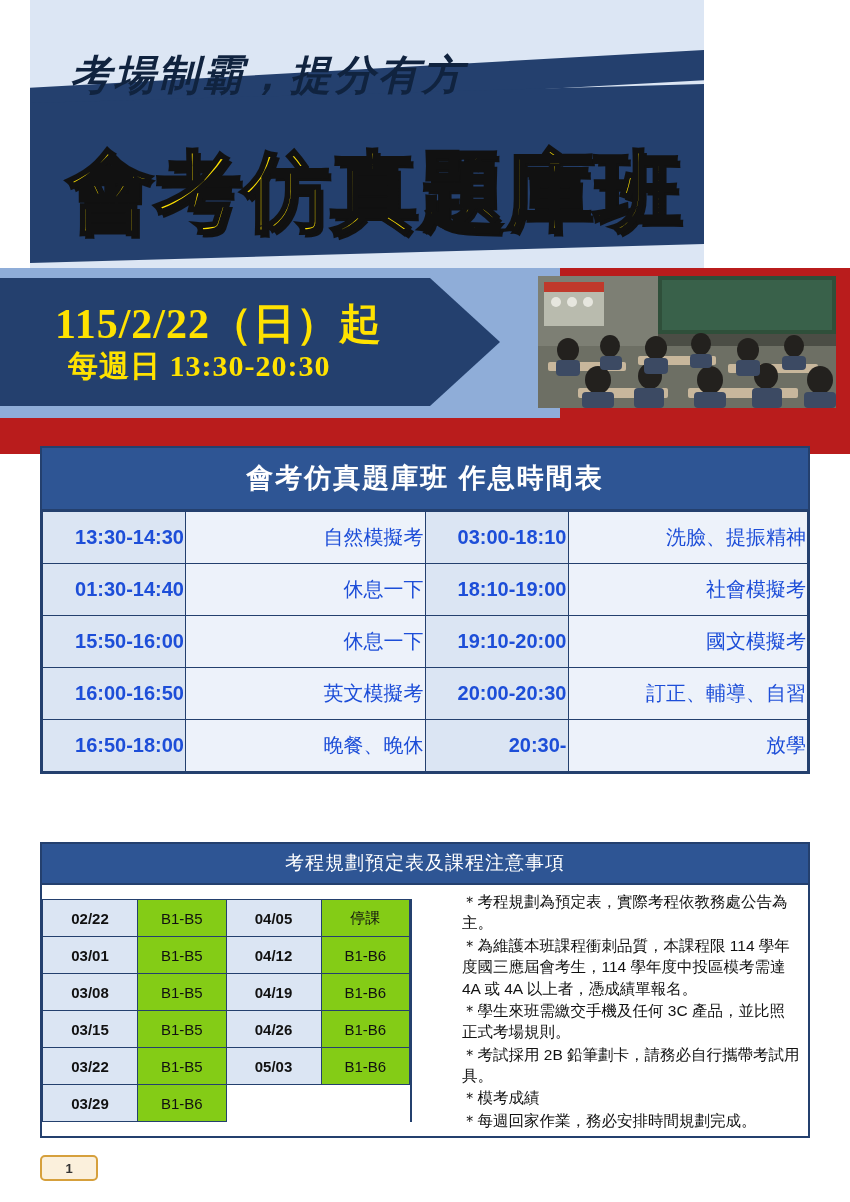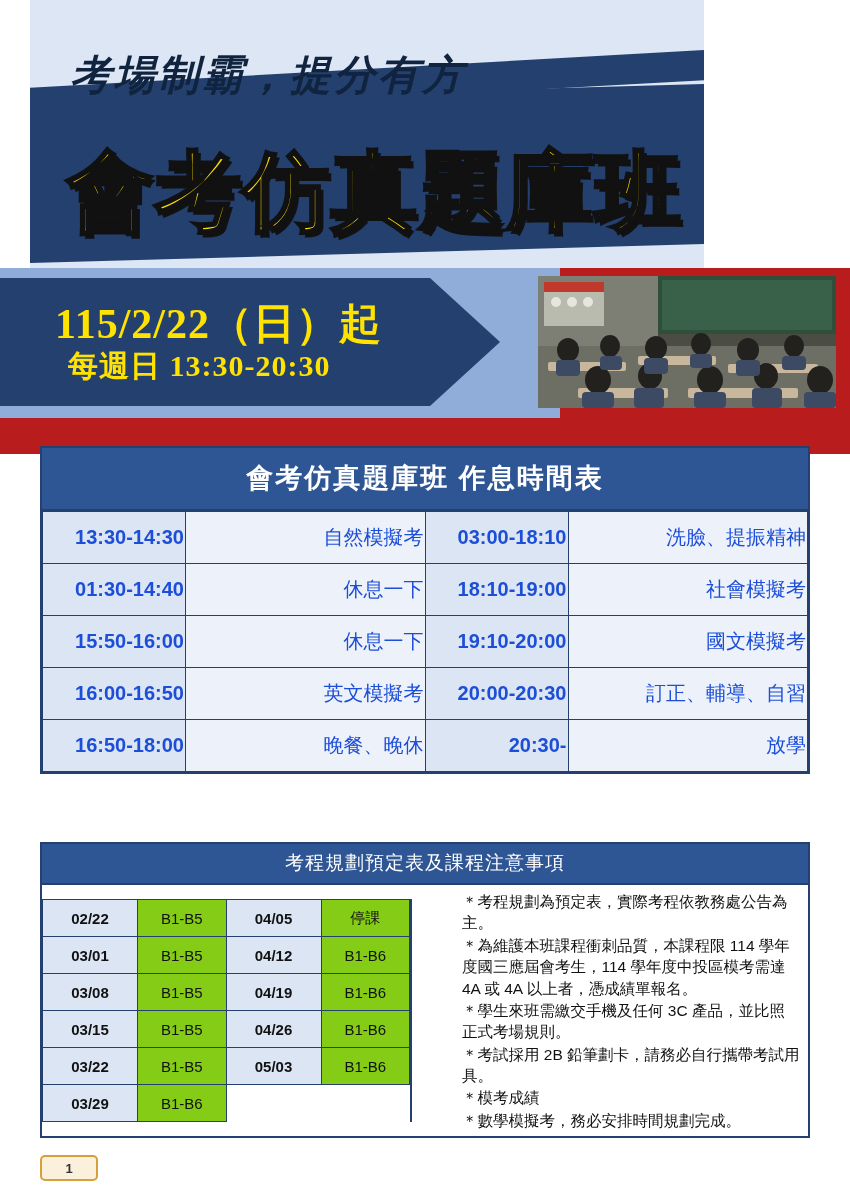--- a/index.html
+++ b/index.html
@@ -414,18 +414,18 @@
         </tbody>
       </table>
     </div>
 
     <div class="plan-right">
       <p class="note">＊考程規劃為預定表，實際考程依教務處公告為主。</p>
       <p class="note">＊為維護本班課程衝刺品質，本課程限 114 學年度國三應屆會考生，114 學年度中投區模考需達 4A 或 4A 以上者，憑成績單報名。</p>
       <p class="note">＊學生來班需繳交手機及任何 3C 產品，並比照正式考場規則。</p>
       <p class="note">＊考試採用 2B 鉛筆劃卡，請務必自行攜帶考試用具。</p>
       <p class="note">＊模考成績</p>
-      <p class="note">＊數學模擬考，務必安排時間規劃完成。</p>
+      <p class="note">＊每週回家作業，務必安排時間規劃完成。</p>
     </div>
   </div>
 </div>
 
 <div class="pagenum">1</div>
 
 </body></html>

